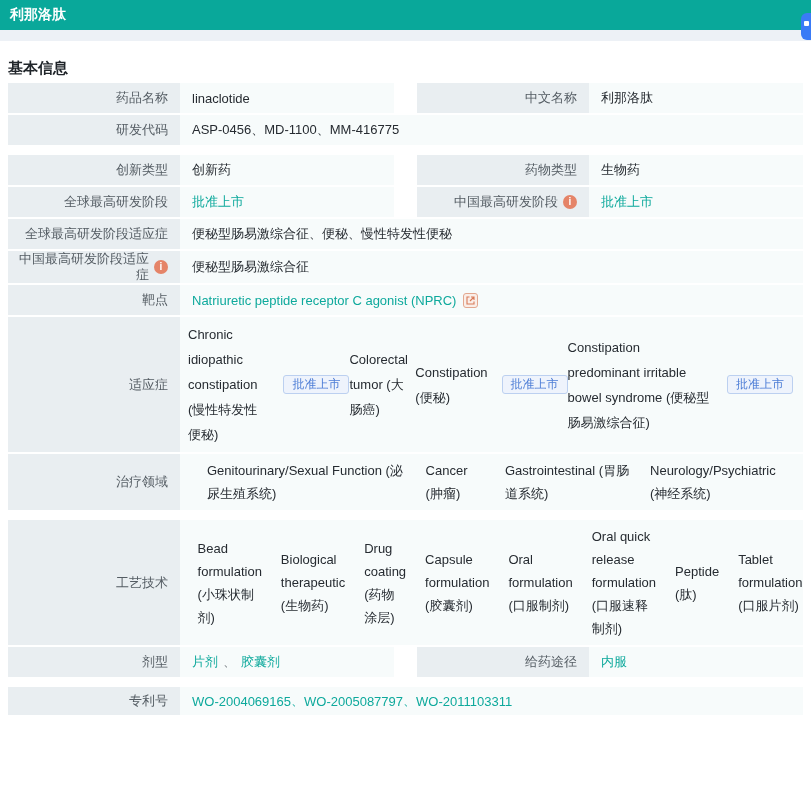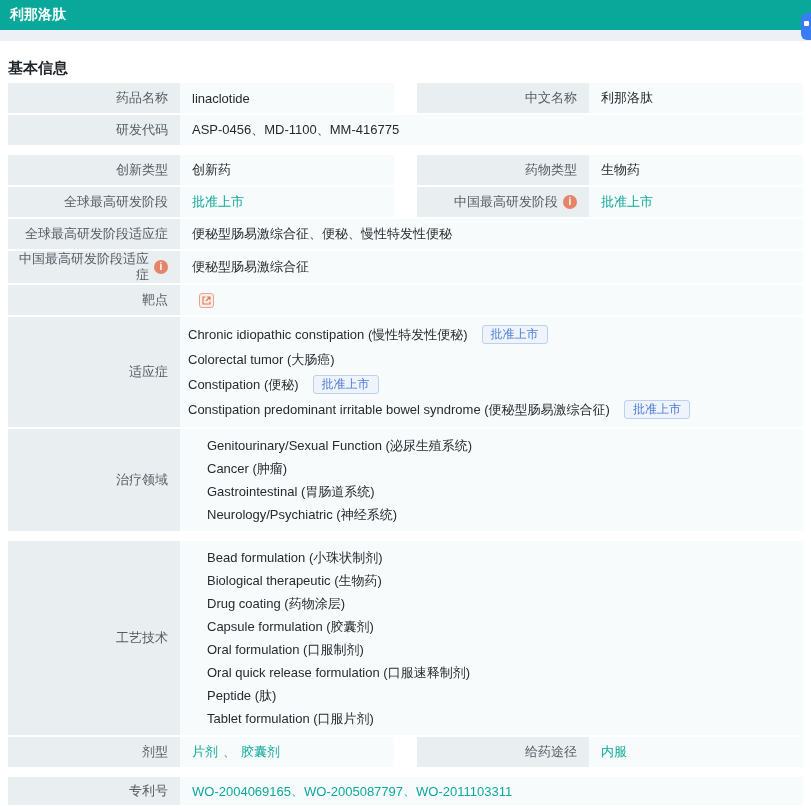--- a/index.html
+++ b/index.html
@@ -27,21 +27,21 @@
     width:172px; min-width:172px; background:#e9eef1; color:#545c63;
     display:flex; align-items:center; justify-content:flex-end;
     text-align:right; padding-right:12px; line-height:16px;
   }
   .value {
     flex:1; background:#f7fbfb; display:flex; align-items:center;
     padding:0 10px 0 12px; min-width:0; color:#262b31;
   }
   .h30 .label, .h30 .value { min-height:30px; }
   .h28 .label, .h28 .value { min-height:28px; }
-  .value.list { flex-direction:column; align-items:flex-start; justify-content:center; padding-top:5px; padding-bottom:5px;padding-left:8px; }
+  .value.list { flex-direction:row; align-items:center; justify-content:center; padding-top:5px; padding-bottom:5px;padding-left:8px; }
   .item { display:flex; align-items:center; }
   .lh25 .item { line-height:25px; min-height:25px; }
   .lh23 .item { line-height:23px; min-height:23px;margin-left:19px; }
   .sec-gap { height:8px; }
   .link { color:#0ea99c; cursor:pointer; }
   .sep { color:#6a7076; padding:0 5px; }
   .badge {
     margin-left:14px; font-size:12px; line-height:17px;
     color:#4d7dd6; background:#eef3fc; border:1px solid #bcd0f0;
     border-radius:3px; padding:0 8px; white-space:nowrap;
@@ -134,20 +134,21 @@
         <i class="info-icon">i</i>
       </div>
       <div class="value">便秘型肠易激综合征</div>
     </div>
   </div>
 
   <div class="row h30">
     <div class="cellrow">
       <div class="label">靶点</div>
       <div class="value">
+        <span class="link">Natriuretic peptide receptor C agonist (NPRC)</span>
         <span class="ext-icon">
           <svg width="9" height="9" viewBox="0 0 9 9">
               <path d="M3.5 1H1v7h7V5.5M5 1h3v3M8 1L4 5" fill="none" stroke="#d87a58" stroke-width="1.1"></path>
             </svg>
         </span>
       </div>
     </div>
   </div>
 
   <div class="row">

